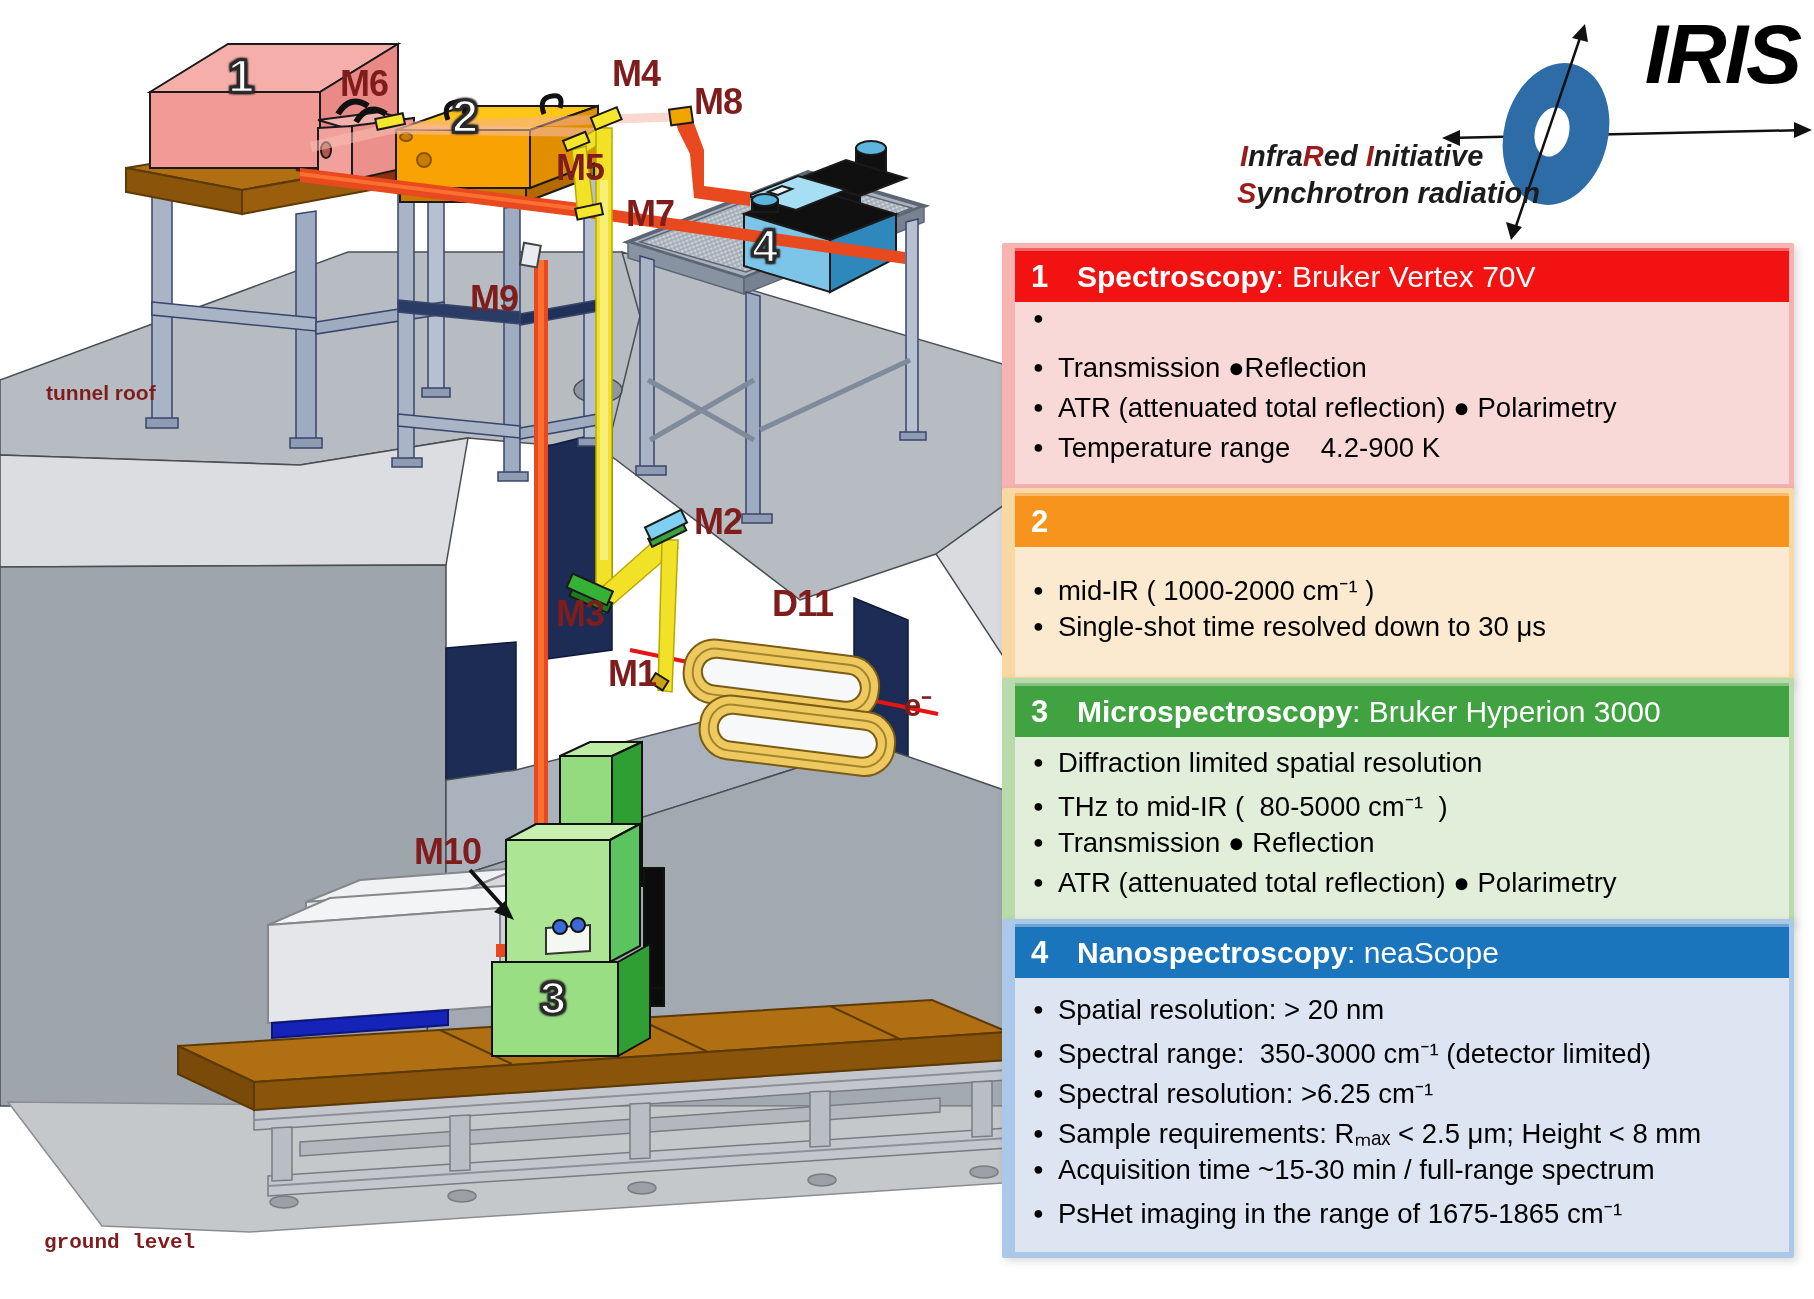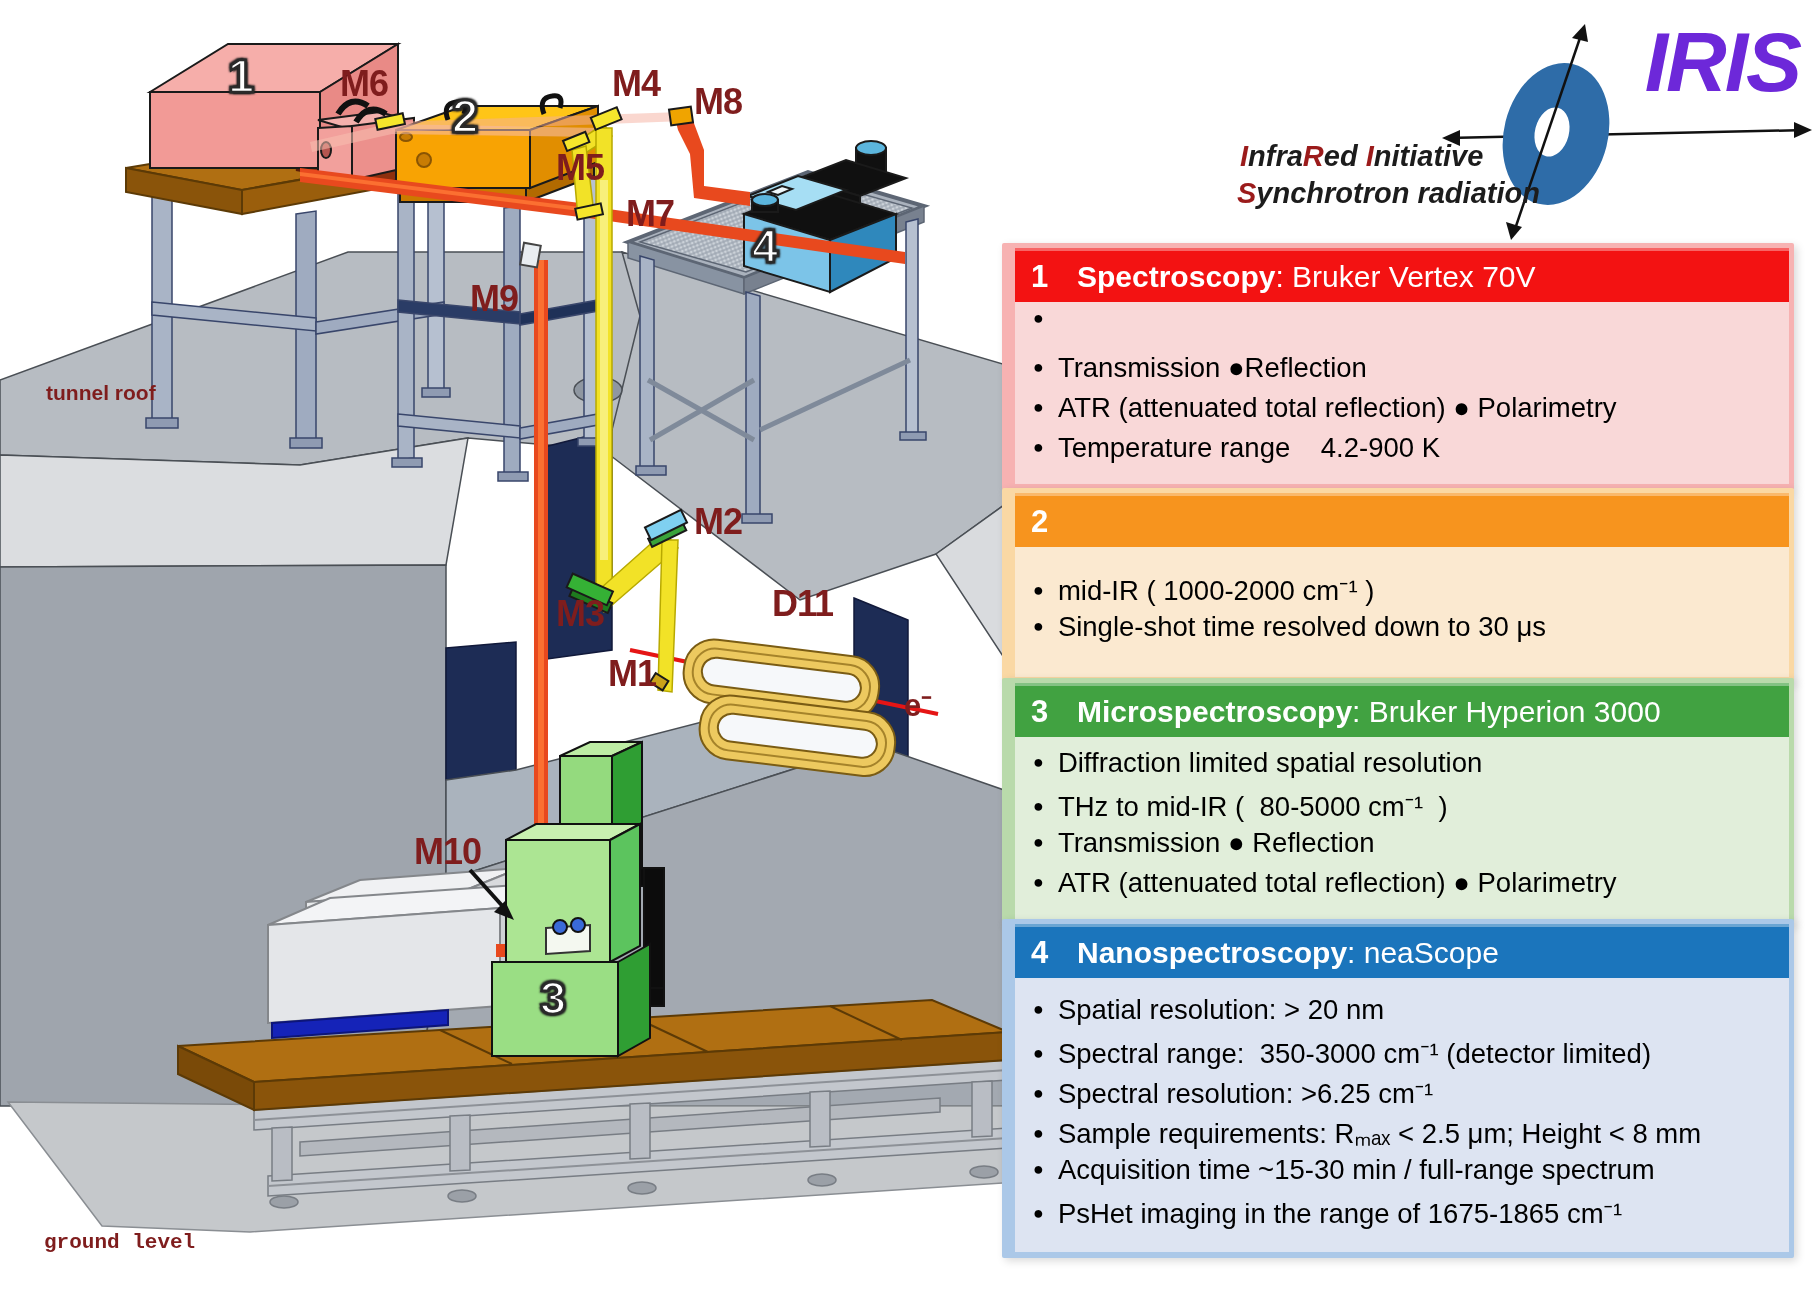--- a/index.html
+++ b/index.html
@@ -11,21 +11,21 @@
   #diagram-labels{position:absolute;left:0;top:0;width:1814px;height:1299px;pointer-events:none;}
   .dlabel{position:absolute;font-weight:bold;color:#7f1d1d;line-height:1;}
   .dlabel.lbl{font-size:36px;letter-spacing:-1px;}
   .dlabel.sm{font-size:21px;}
   .dlabel.e{font-size:31px;}
   .dlabel.num{font-size:47px;color:#ffffff;-webkit-text-stroke:2.5px #2a2a2a;
               text-shadow:0 0 3px #222,2px 2px 2px #222,-2px 2px 2px #222,2px -2px 2px #222,-2px -2px 2px #222;}
 
   
   .logo-title{position:absolute;left:1560px;top:6px;width:240px;text-align:right;
-              font-size:84px;font-weight:800;font-style:italic;color:#6d28d9;letter-spacing:-2px;margin-top:8px;}
+              font-size:84px;font-weight:800;font-style:italic;color:#000000;letter-spacing:-2px;}
   .logo-line{position:absolute;font-size:29px;font-style:italic;font-weight:600;color:#1c1c1c;white-space:pre;}
   #logo-line1{left:1240px;top:140px;}
   #logo-line2{left:1237px;top:177px;}
   .logo-line .red{color:#9b1b1b;}
 
   
   #panels-root{position:absolute;left:0;top:0;width:1814px;height:1299px;}
   .panel{position:absolute;left:1002px;width:792px;box-sizing:border-box;
          padding:5px 5px 6px 13px;box-shadow:3px 3px 8px rgba(0,0,0,0.15);border-radius:2px;}
   .panel-header{height:54px;display:flex;align-items:center;padding:0 16px;
@@ -273,21 +273,21 @@
   </g>
 </svg>
 
 <div class="logo-title">IRIS</div>
 <div class="logo-line" id="logo-line1"><span class="red">I</span><span>nfra</span><span class="red">R</span><span>ed </span><span class="red">I</span><span>nitiative</span></div>
 <div class="logo-line" id="logo-line2"><span class="red">S</span><span>ynchrotron radiation</span></div>
 
 <div id="diagram-labels">
       <div class="dlabel num" style="left: 228px; top: 52px;">1</div>
       <div class="dlabel lbl" style="left: 340px; top: 66px;">M6</div>
-      <div class="dlabel lbl" style="left: 612px; top: 66px;">M4</div>
+      <div class="dlabel lbl" style="left: 612px; top: 56px;">M4</div>
       <div class="dlabel lbl" style="left: 694px; top: 84px; text-align: center;">M8</div>
       <div class="dlabel num" style="left: 452px; top: 92px;">2</div>
       <div class="dlabel lbl" style="left: 556px; top: 150px;">M5</div>
       <div class="dlabel lbl" style="left: 626px; top: 196px;">M7</div>
       <div class="dlabel lbl" style="left: 470px; top: 242px; margin-top: 39px;">M9</div>
       <div class="dlabel num" style="left: 752px; top: 222px;">4</div>
       <div class="dlabel sm" style="left: 46px; top: 382px;">tunnel roof</div>
       <div class="dlabel lbl" style="left: 694px; top: 504px;">M2</div>
       <div class="dlabel lbl" style="left: 556px; top: 596px;">M3</div>
       <div class="dlabel lbl" style="left: 772px; top: 586px;">D11</div>

